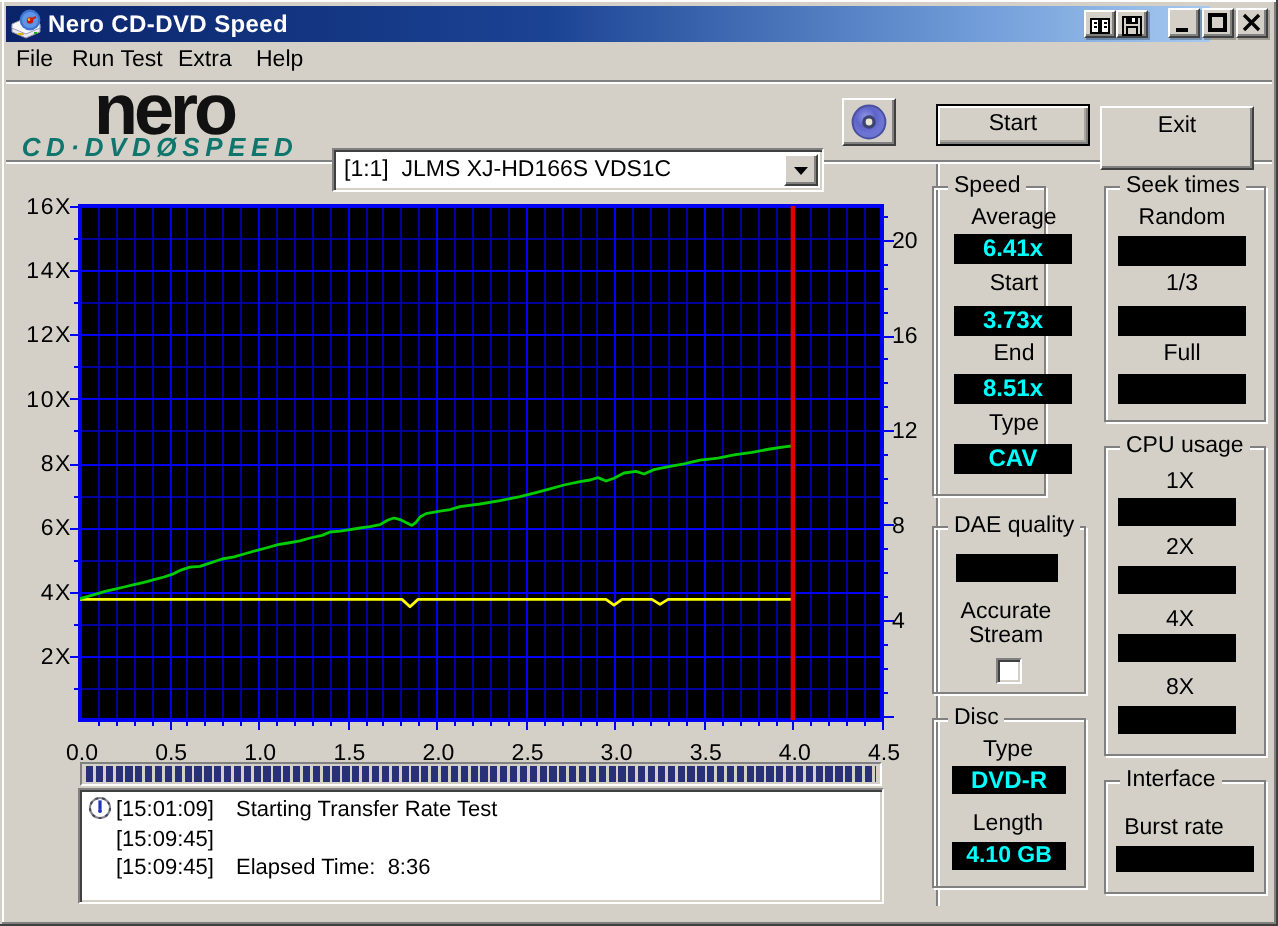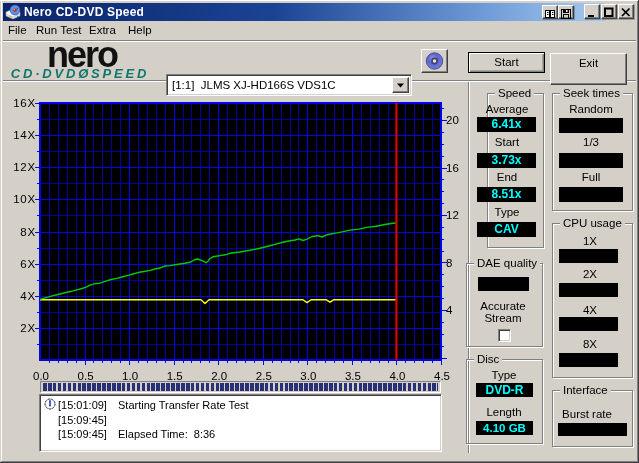--- a/index.html
+++ b/index.html
@@ -332,21 +332,21 @@
 <text x="352.9" y="380" text-anchor="middle" font-size="11.5" fill="#000" style="font-family:&quot;Liberation Sans&quot;,sans-serif">3.5</text>
 <text x="397.4" y="380" text-anchor="middle" font-size="11.5" fill="#000" style="font-family:&quot;Liberation Sans&quot;,sans-serif">4.0</text>
 <text x="442.0" y="380" text-anchor="middle" font-size="11.5" fill="#000" style="font-family:&quot;Liberation Sans&quot;,sans-serif">4.5</text>
 <text x="446" y="124.0" font-size="11.5" fill="#000" style="font-family:&quot;Liberation Sans&quot;,sans-serif">20</text>
 <text x="446" y="171.5" font-size="11.5" fill="#000" style="font-family:&quot;Liberation Sans&quot;,sans-serif">16</text>
 <text x="446" y="219.0" font-size="11.5" fill="#000" style="font-family:&quot;Liberation Sans&quot;,sans-serif">12</text>
 <text x="446" y="266.5" font-size="11.5" fill="#000" style="font-family:&quot;Liberation Sans&quot;,sans-serif">8</text>
 <text x="446" y="314.0" font-size="11.5" fill="#000" style="font-family:&quot;Liberation Sans&quot;,sans-serif">4</text>
 </svg>
 
-<div class="grp" style="left:487px;top:93px;width:57px;height:155px">
+<div class="grp" style="left:466px;top:93px;width:57px;height:155px">
     <span class="glab">Speed</span>
   </div>
 <div class="grp" style="left:552px;top:93px;width:81px;height:118px">
     <span class="glab">Seek times</span>
   </div>
 <div class="grp" style="left:552px;top:223px;width:81px;height:155px">
     <span class="glab">CPU usage</span>
   </div>
 <div class="grp" style="left:466px;top:263px;width:77px;height:84px">
     <span class="glab">DAE quality</span>

